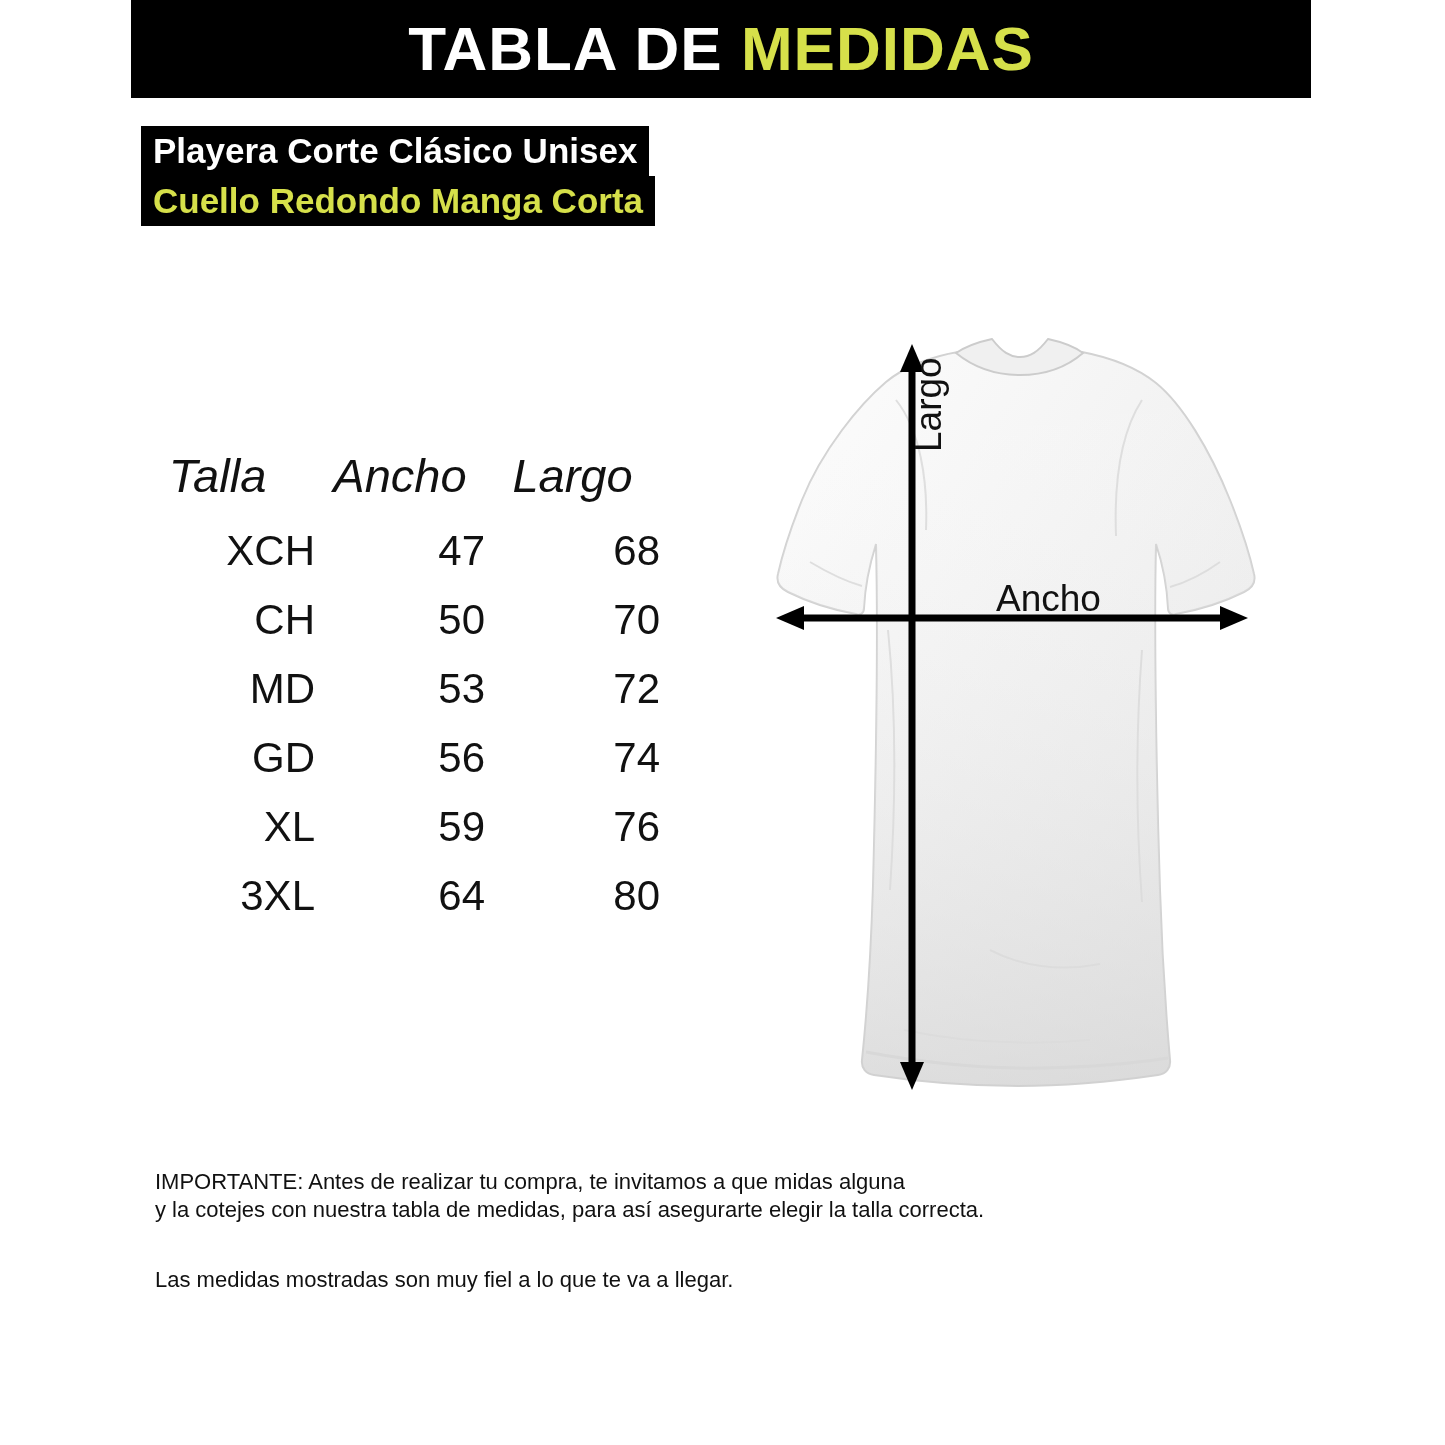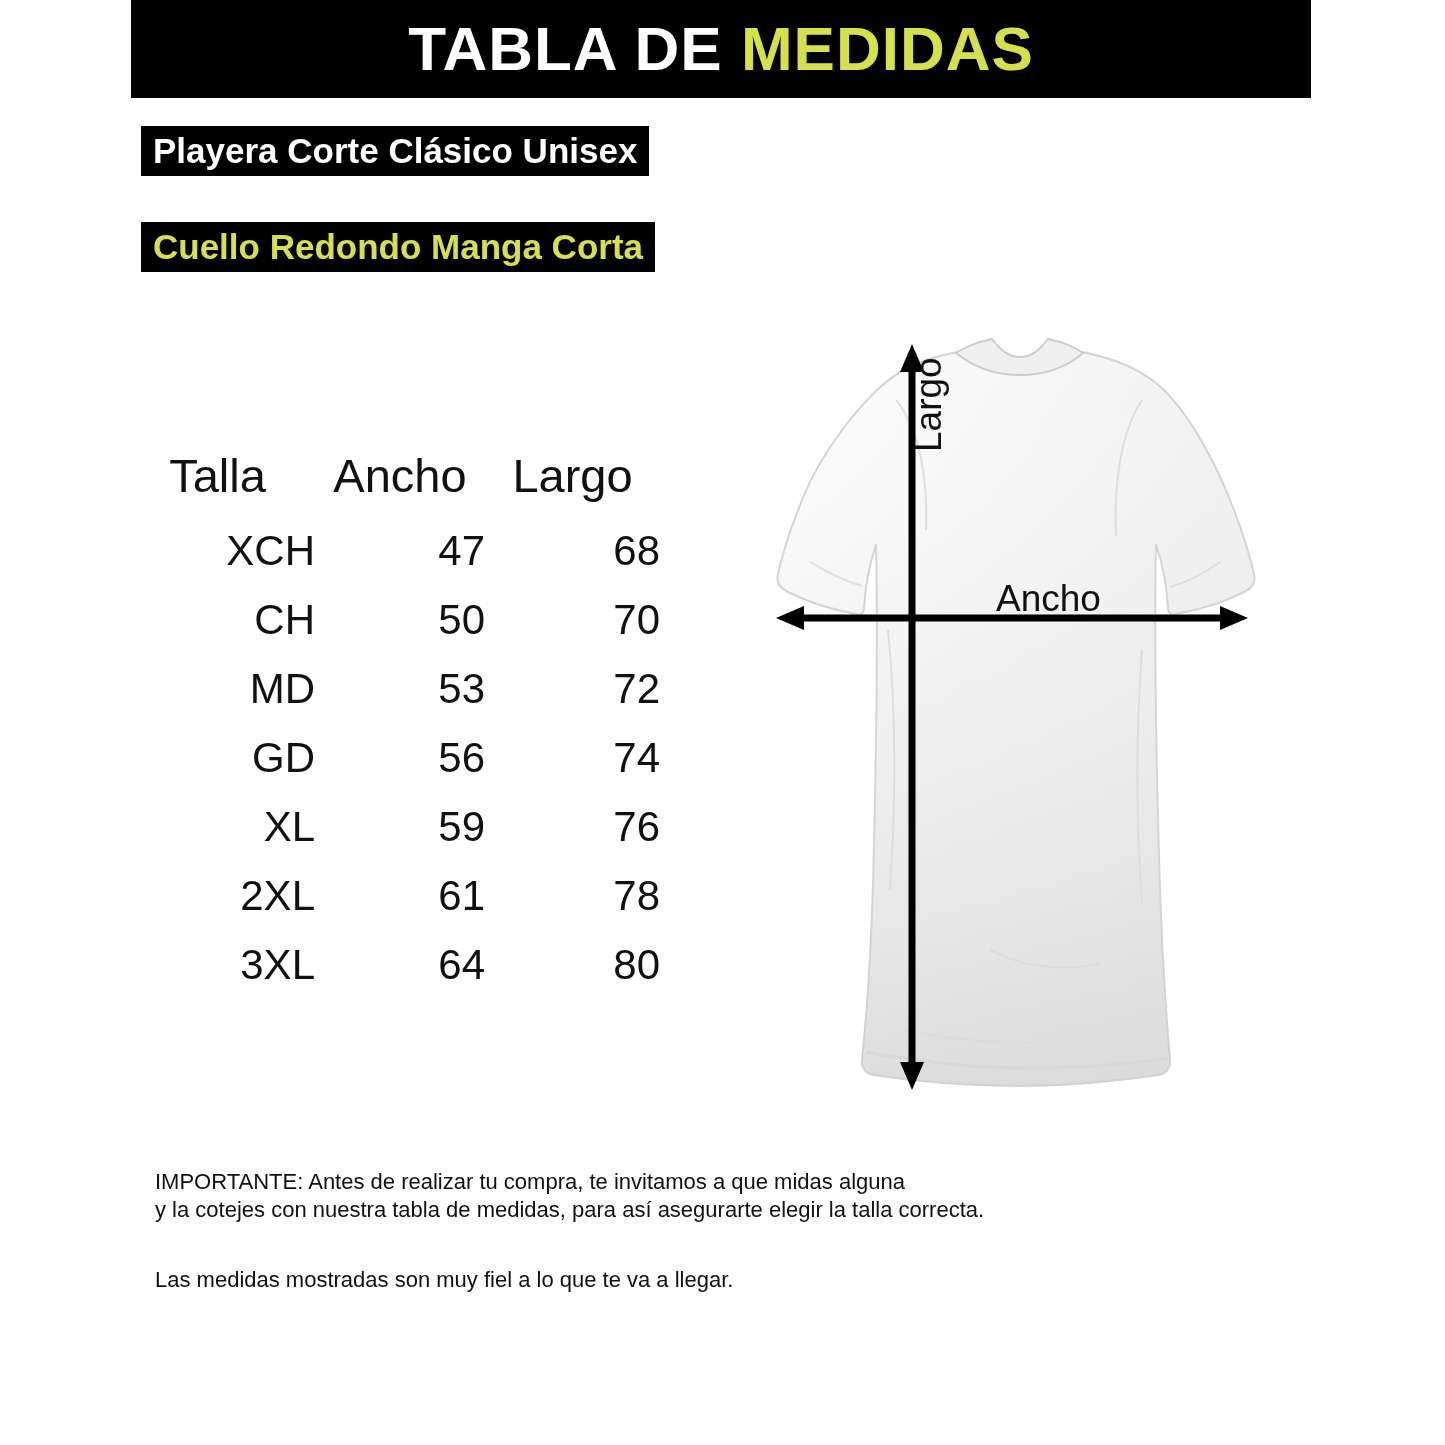--- a/index.html
+++ b/index.html
@@ -50,40 +50,41 @@
   }
   .sub-line {
     background: #000000;
     color: #ffffff;
     font-size: 35px;
     font-weight: bold;
     padding: 5px 12px 6px 12px;
     line-height: 1.12;
     white-space: nowrap;
   }
-  .sub-line.yellow { color: #d6e04a; margin-top: 46px; }
+  .sub-line.yellow { color: #d6e04a; }
 
   
   .table-wrap {
     position: absolute;
     left: 120px;
     top: 448px;
     width: 540px;
   }
   table.sizes {
     border-collapse: collapse;
     width: 100%;
     font-weight: normal;
   }
   table.sizes th {
     font-size: 47px;
     font-weight: normal;
     color: #111111;
     padding: 0 0 14px 0;
     text-align: center;
+    font-style: italic;
   }
   table.sizes td {
     font-size: 42px;
     color: #111111;
     text-align: right;
     padding: 10px 0 11px 0;
   }
   table.sizes th.c1, table.sizes td.c1 { width: 195px; }
   table.sizes th.c2, table.sizes td.c2 { width: 170px; }
   table.sizes th.c3, table.sizes td.c3 { width: 175px; }
@@ -175,25 +176,20 @@
         </tr>
         <tr>
           <td class="c1">GD</td>
           <td class="c2">56</td>
           <td class="c3">74</td>
         </tr>
         <tr>
           <td class="c1">XL</td>
           <td class="c2">59</td>
           <td class="c3">76</td>
-        </tr>
-        <tr>
-          <td class="c1">2XL</td>
-          <td class="c2">61</td>
-          <td class="c3">78</td>
         </tr>
         <tr>
           <td class="c1">3XL</td>
           <td class="c2">64</td>
           <td class="c3">80</td>
         </tr>
       </tbody>
     </table>
   </div>
 

